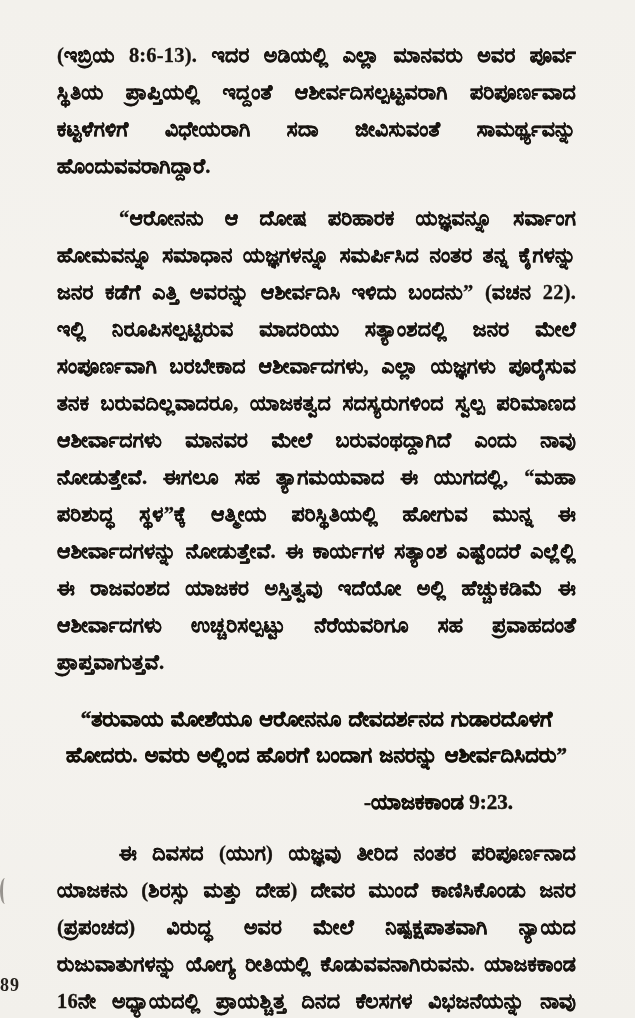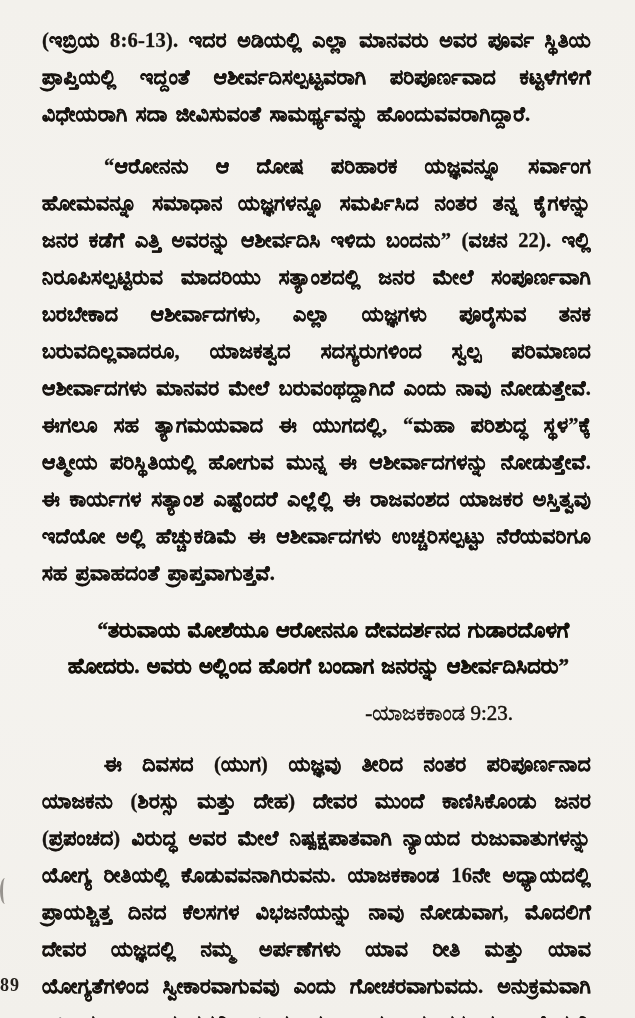--- a/index.html
+++ b/index.html
@@ -19,21 +19,21 @@
     overflow: hidden;
     box-sizing: border-box;
   }
   .content {
     position: absolute;
     top: 22px;
     left: 42px;
     right: 44px;
   }
   .para {
-    margin: 0;
+    margin: 15px;
     font-size: 20.5px;
     line-height: 37px;
     text-align: justify;
     word-spacing: 3px;
     letter-spacing: 0.2px;
     font-weight: 600;
     -webkit-text-stroke: 0.3px #181410;
   }
   .para.indent {
     text-indent: 62px;
@@ -46,29 +46,29 @@
   }
   .quote-block {
     margin-top: 20px;
     padding: 0 10px;
   }
   .quote-text {
     margin: 12px;
     font-size: 21px;
     line-height: 36px;
     font-weight: bold;
-    text-align: right;
+    text-align: center;
     word-spacing: 2px;
     -webkit-text-stroke: 0.5px #141008;
   }
   .quote-ref {
     margin: 2px 0 0 0;
     font-size: 21px;
     line-height: 34px;
-    font-weight: normal;
+    font-weight: bold;
     text-align: right;
     padding-right: 68px;
     -webkit-text-stroke: 0.5px #141008;
   }
   .page-number {
     position: absolute;
     left: 0;
     right: 0;
     bottom: 22px;
     font-size: 18px;

